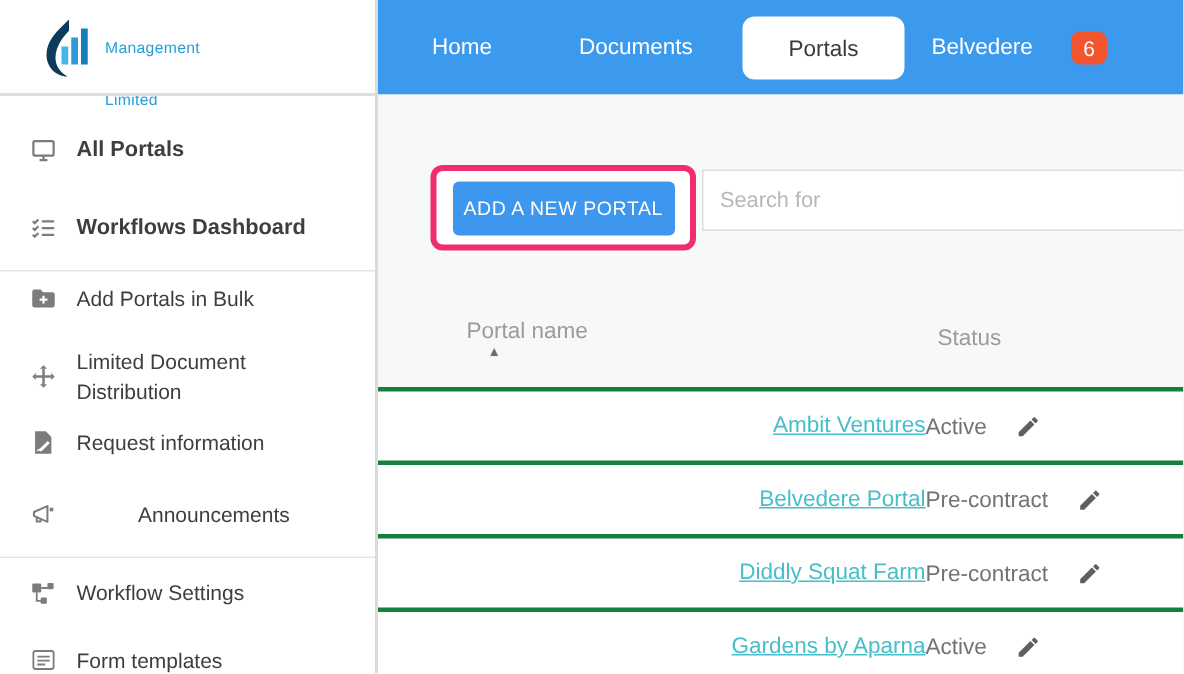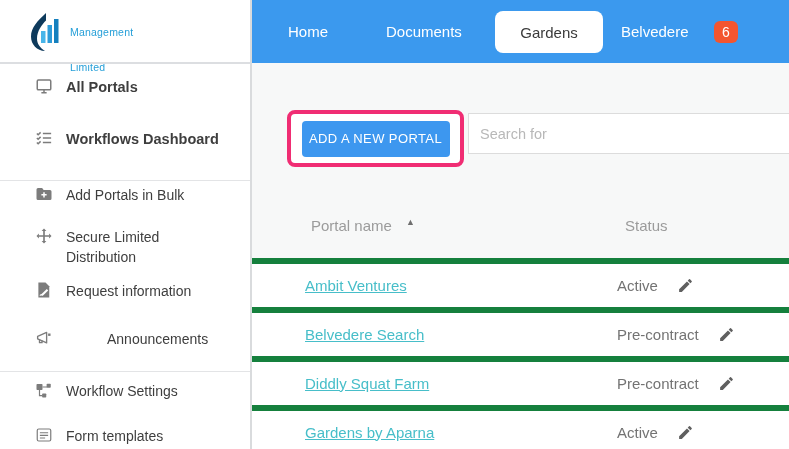--- a/index.html
+++ b/index.html
@@ -10,21 +10,21 @@
   }
 
   
   .sidebar { position:absolute; left:0; top:0; width:252px; height:449px;
              background:#fff; border-right:2px solid #d9dbdd; }
   .logo { position:absolute; left:28px; top:11px; height:42px; display:flex; align-items:center; gap:6px; cursor:pointer; }
   .logo-mark svg { display:block; }
   .logo-text { color:#259fd8; font-weight:normal; font-size:10.5px; line-height:10.5px; letter-spacing:.2px; display:flex; flex-direction:column;gap:25px; }
   .logo-divider { position:absolute; left:0; top:62px; width:100%; height:2px; background:#dcdee1; }
 
-  .si { position:absolute; left:0; width:100%; display:flex; align-items:flex-start; padding-left:35px; cursor:pointer; }
+  .si { position:absolute; left:0; width:100%; display:flex; align-items:center; padding-left:20px; cursor:pointer; }
   .si-icon { width:18px; height:18px; color:#7c7c7c; flex:0 0 18px; display:flex; align-items:center; }
   .si-icon svg { width:18px; height:18px; display:block; }
   .si-label { margin-left:13px; font-size:14px; color:#3e3e3e; max-width:160px; line-height:20px; }
   .si.bold .si-label { font-weight:bold; font-size:14.5px; }
   #si-0 { top:77px;  height:46px; }
   #si-1 { top:129px; height:46px; }
   #si-2 { top:185px; height:28px; }
   #si-3 { top:227px; height:48px; }
   #si-4 { top:281px; height:28px; }
   #si-5 { top:329px; height:28px;gap:41px; }
@@ -60,27 +60,27 @@
 
   .search-field { position:absolute; left:216px; top:50px; right:-1px; height:41px;
                   background:#fff; border:1px solid #dcdcdc; border-right:none; }
   .search-field input { width:100%; height:100%; border:none; outline:none;
                         padding-left:11px; font-size:14.5px; font-family:inherit; color:#3c3c3c; background:transparent; }
   .search-field input::placeholder { color:#b8b8b8; }
 
   .thead { position:absolute; left:0; right:0; top:130px; height:65px;
            display:flex; align-items:center; padding-left:59px;
            font-size:15px; color:#9b9b9b; }
-  .th-name { width:314px; display:flex; align-items:flex-start; cursor:pointer; }
+  .th-name { width:314px; display:flex; align-items:flex-start; cursor:pointer;flex-direction:column; }
   .sort { color:#6f6f6f; font-size:9px; margin-left:14px; }
   .th-status { cursor:default; }
 
   .rows { position:absolute; left:0; right:0; top:195px; }
-  .trow { height:49px; background:#fff; border-top:6px solid #15803d;
-          display:flex; align-items:center; padding-left:53px; }
+  .trow { height:49px; background:#fff; border-top:3px solid #15803d;
+          display:flex; align-items:center; padding-left:53px;text-align:right; }
   .cell-name { width:312px; }
   .cell-name a { color:var(--link-teal, #47bec9); font-size:15px; text-decoration:underline; cursor:pointer; }
   .cell-status { font-size:15px; color:#737373; display:flex; align-items:center; }
   .pencil-btn { background:none; border:none; margin-left:19px; cursor:pointer;
                 color:#5f5f5f; width:20px; height:20px; padding:0; }
   .pencil-btn svg { width:17px; height:17px; display:block; }
 </style>
 </head>
 <body>
 
@@ -135,21 +135,21 @@
     <span class="si-label">Add Portals in Bulk</span>
   </div>
 
   <div class="si" id="si-3">
     <span class="si-icon">
       <svg viewBox="0 0 24 24" fill="currentColor">
         <path d="M12 2l3.2 3.2H8.8zM12 22l-3.2-3.2h6.4zM2 12l3.2-3.2v6.4zM22 12l-3.2 3.2V8.8z"></path>
         <path d="M12 5v14M5 12h14" stroke="currentColor" stroke-width="2.2" fill="none"></path>
       </svg>
     </span>
-    <span class="si-label">Secure Limited Distribution</span>
+    <span class="si-label">Limited Document Distribution</span>
   </div>
 
   <div class="si" id="si-4">
     <span class="si-icon">
       <svg viewBox="0 0 24 24" fill="currentColor">
         <path d="M4.5 2h9.5l5 5v15H4.5z"></path>
         <path d="M8.5 17.8l7.2-7.2 1.9 1.9-7.2 7.2H8.5z" fill="#ffffff"></path>
         <path d="M6.5 19.5c1.2-1.8 2.2-.4 3.4-2.2" stroke="#ffffff" stroke-width="1.4" fill="none"></path>
       </svg>
     </span>
@@ -188,21 +188,21 @@
         <path d="M6.5 9h11M6.5 12.5h11M6.5 16h7"></path>
       </svg>
     </span>
     <span class="si-label">Form templates</span>
   </div>
 </div>
 
 <div class="nav">
   <span class="nav-item" id="nav-home">Home</span>
   <span class="nav-item" id="nav-docs">Documents</span>
-  <span class="nav-tab">Gardens</span>
+  <span class="nav-tab">Portals</span>
   <span class="nav-item" id="nav-sign">Belvedere</span>
   <span class="nav-badge">6</span>
 </div>
 
 <div class="content">
 
 
   <div class="annotation">
     <button class="add-btn">ADD A NEW PORTAL</button>
   </div>
@@ -227,21 +227,21 @@
         <span>Active</span>
         <button class="pencil-btn">
           <span><svg viewBox="0 0 24 24" fill="currentColor">
                 <path d="M3 17.25V21h3.75L17.8 9.94l-3.75-3.75L3 17.25zM20.7 7.04a1 1 0 0 0 0-1.41l-2.34-2.34a1 1 0 0 0-1.41 0l-1.83 1.83 3.75 3.75 1.83-1.83z"></path>
               </svg></span>
         </button>
       </span>
     </div>
 
     <div class="trow">
-      <span class="cell-name"><a>Belvedere Search</a></span>
+      <span class="cell-name"><a>Belvedere Portal</a></span>
       <span class="cell-status">
         <span>Pre-contract</span>
         <button class="pencil-btn">
           <span><svg viewBox="0 0 24 24" fill="currentColor">
                 <path d="M3 17.25V21h3.75L17.8 9.94l-3.75-3.75L3 17.25zM20.7 7.04a1 1 0 0 0 0-1.41l-2.34-2.34a1 1 0 0 0-1.41 0l-1.83 1.83 3.75 3.75 1.83-1.83z"></path>
               </svg></span>
         </button>
       </span>
     </div>
 

